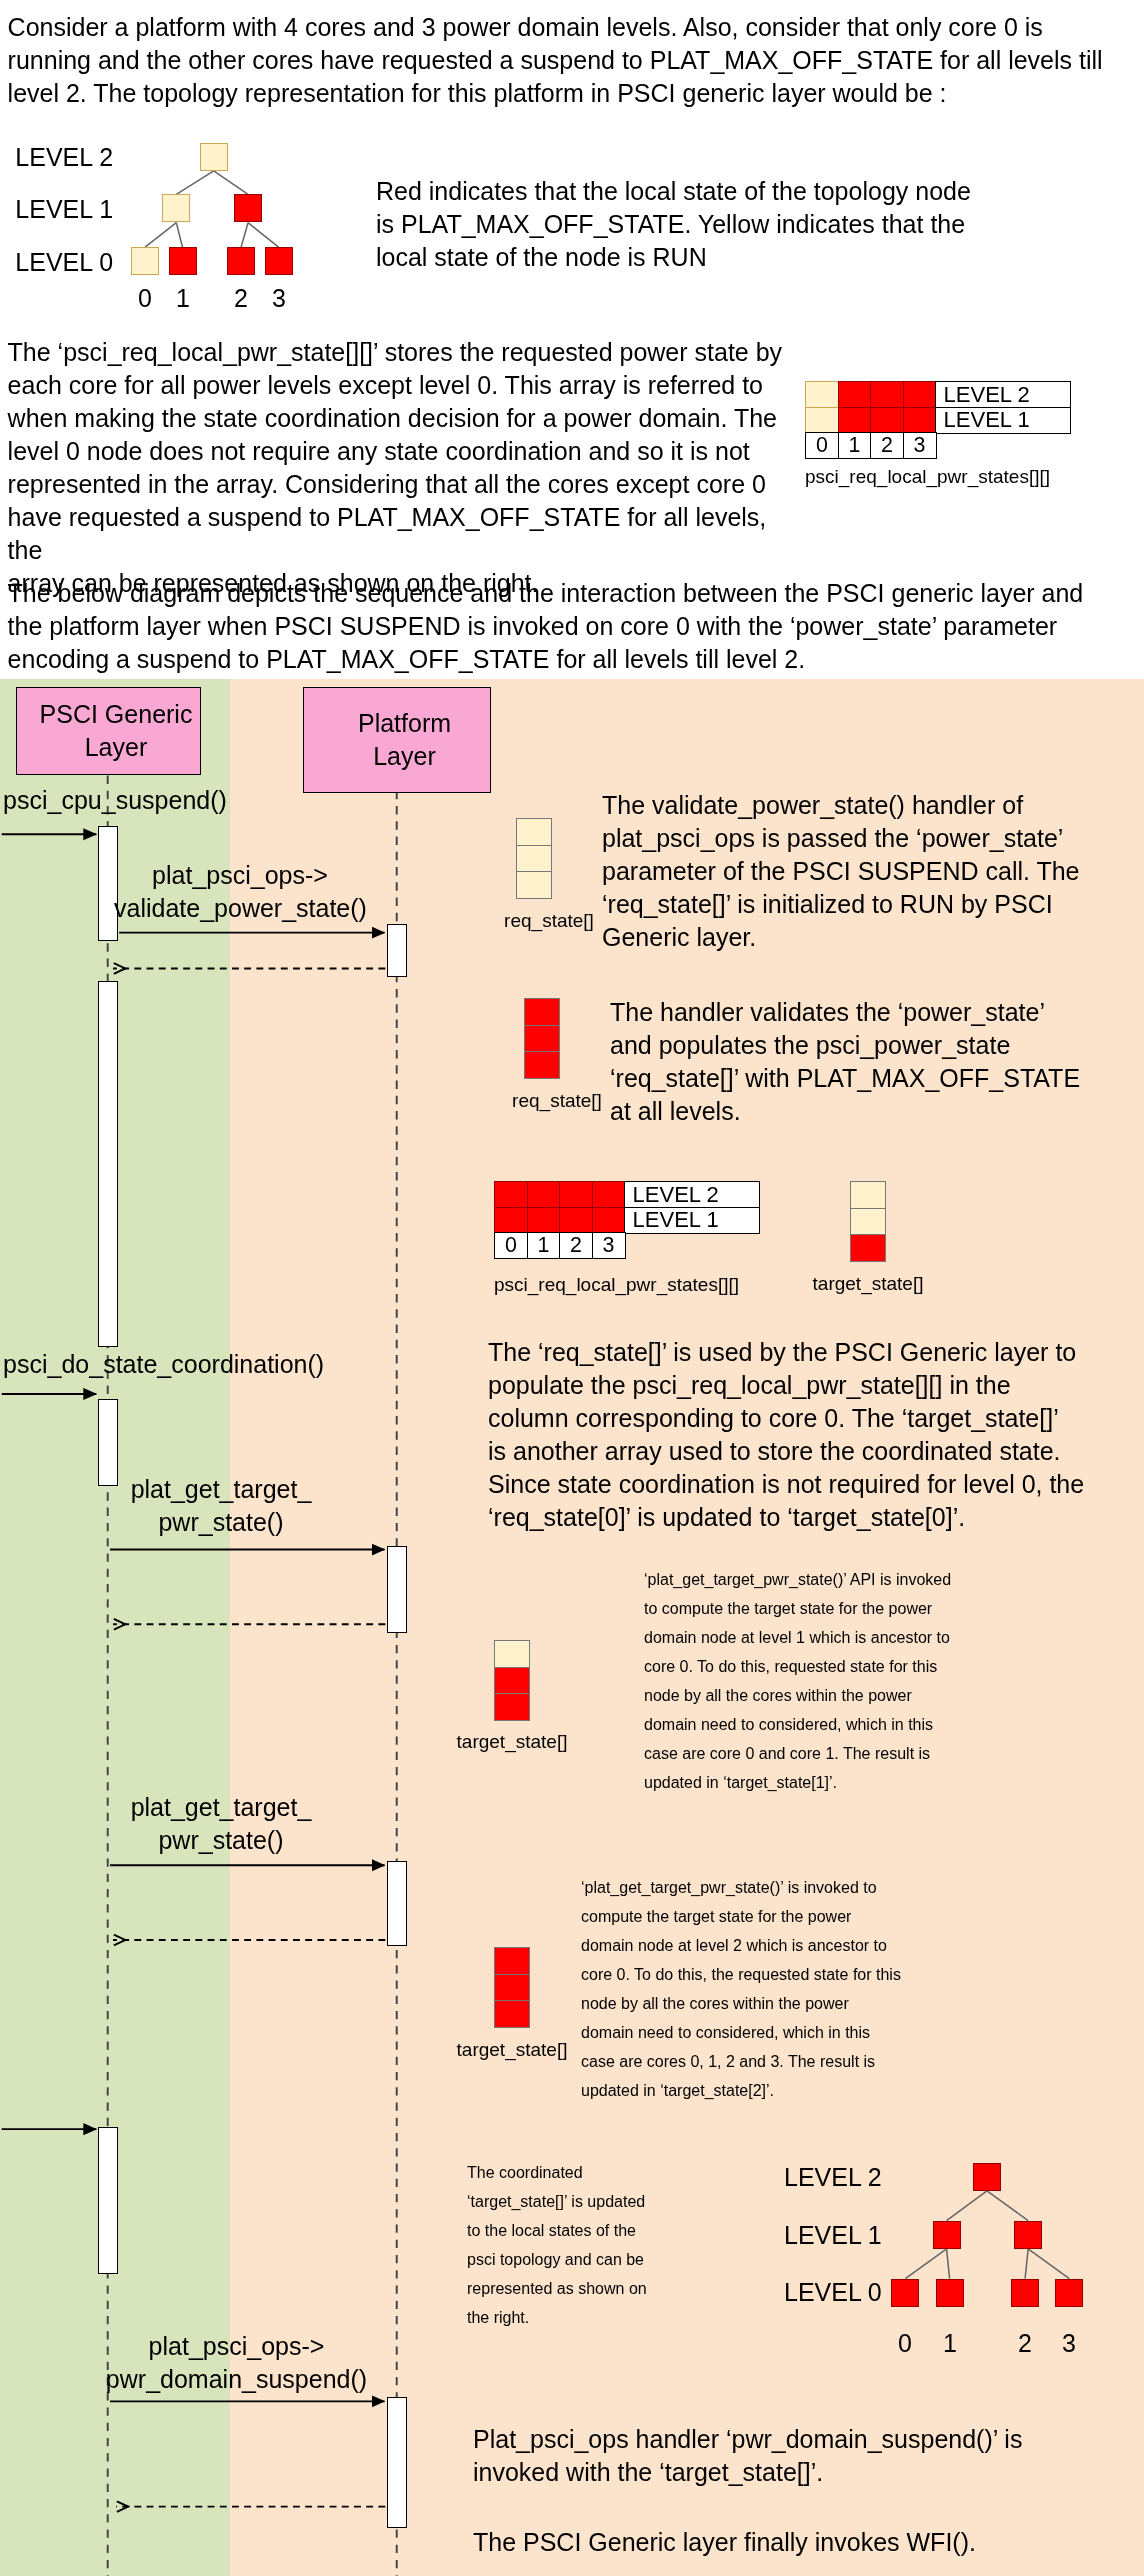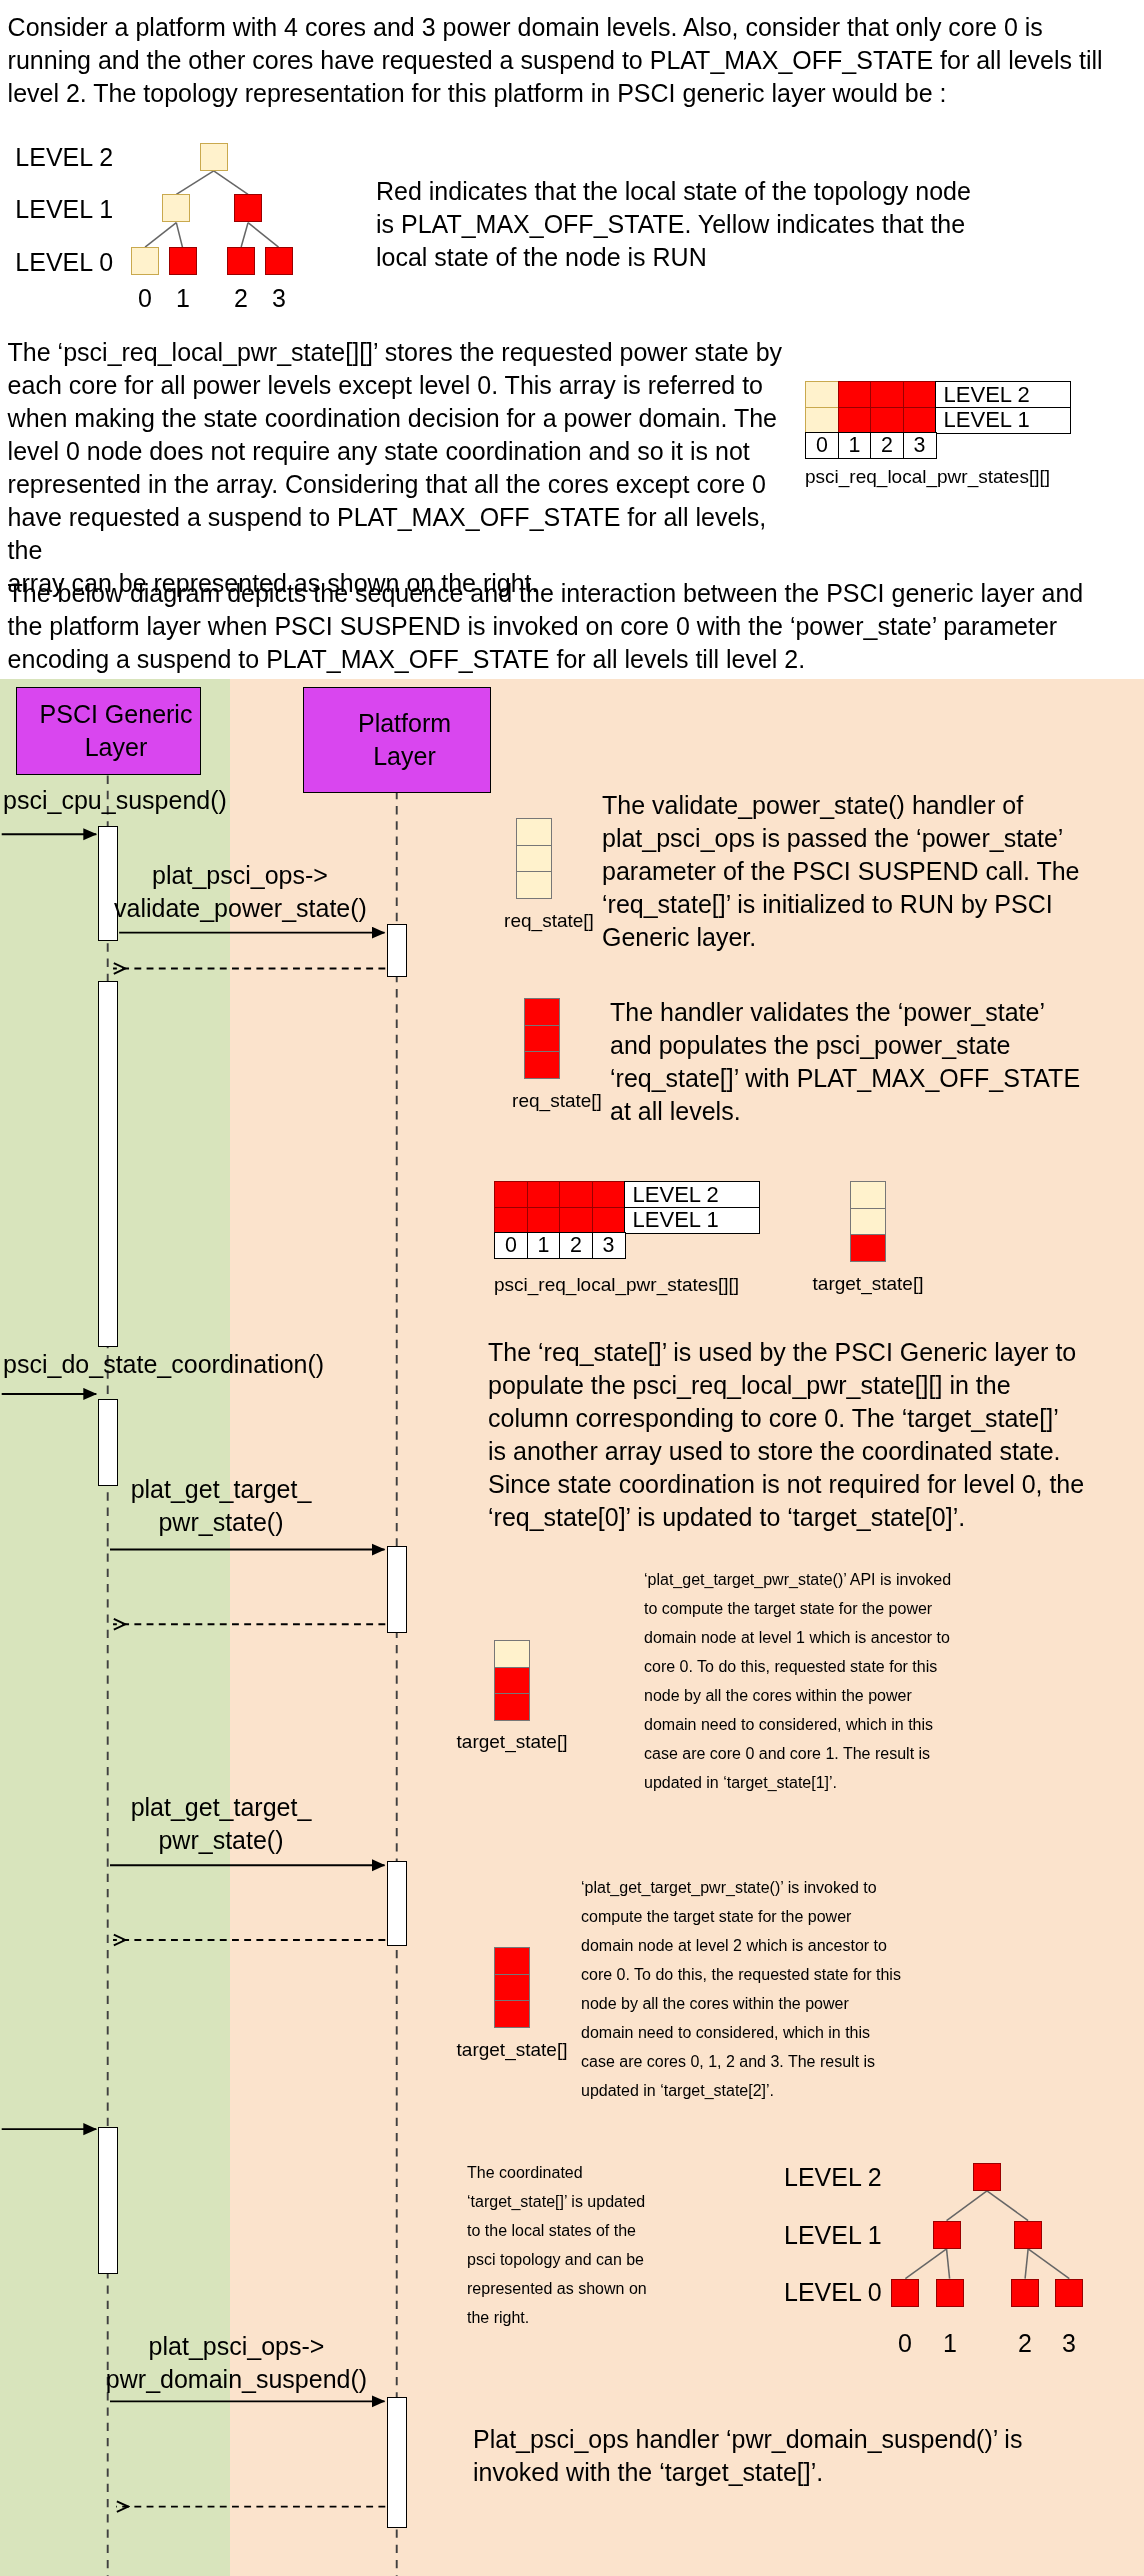--- a/index.html
+++ b/index.html
@@ -25,21 +25,21 @@
   .cell { width:34px; height:27px; border:1.5px solid #777; box-sizing:border-box; margin-right:-1.5px; flex:none; }
   .num { background:#fff; border-color:#000; display:flex; align-items:center; justify-content:center;
          font-size:21.4px; }
   .lvl-box { height:27px; width:136px; background:#fff; border:1.5px solid #000; box-sizing:border-box;
              font-size:22px; display:flex; align-items:center; padding-left:7.6px; flex:none; }
 
   .st-run { background:#FFF2CC; border-color:#C9A94E; }
   .st-off { background:#FF0000; border-color:#990000; }
 
   .activation { width:20px; background:#fff; border:1.5px solid #000; box-sizing:border-box; }
-  .header-box { background:#d946ef; border:1.5px solid #000; box-sizing:border-box;
+  .header-box { background:#f9a8d4; border:1.5px solid #000; box-sizing:border-box;
                 display:flex; align-items:center; justify-content:center; text-align:center;padding-left:15px; }
 </style>
 </head>
 <body>
 
 <div class="page">
 
   <div class="abs lane-green" style="left:0;top:679px;width:230px;height:1897px"></div>
   <div class="abs lane-peach" style="left:230px;top:679px;width:914px;height:1897px"></div>
 
@@ -298,15 +298,16 @@
     <div class="node st-off" style="left:1011px;top:2279px"></div>
     <div class="node st-off" style="left:1055px;top:2279px"></div>
   </div>
   <div class="abs txt w37" style="left:891px;top:2327px">0</div>
   <div class="abs txt w37" style="left:936px;top:2327px">1</div>
   <div class="abs txt w37" style="left:1011px;top:2327px">2</div>
   <div class="abs txt w37" style="left:1055px;top:2327px">3</div>
 
   <div class="abs txt pre" style="left:473px;top:2423px;width:656px">Plat_psci_ops handler ‘pwr_domain_suspend()’ is
 invoked with the ‘target_state[]’.</div>
+  <div class="abs txt pre" style="left:473px;top:2526px;width:656px">The PSCI Generic layer finally invokes WFI().</div>
 
 </div>
 
 
 </body></html>

